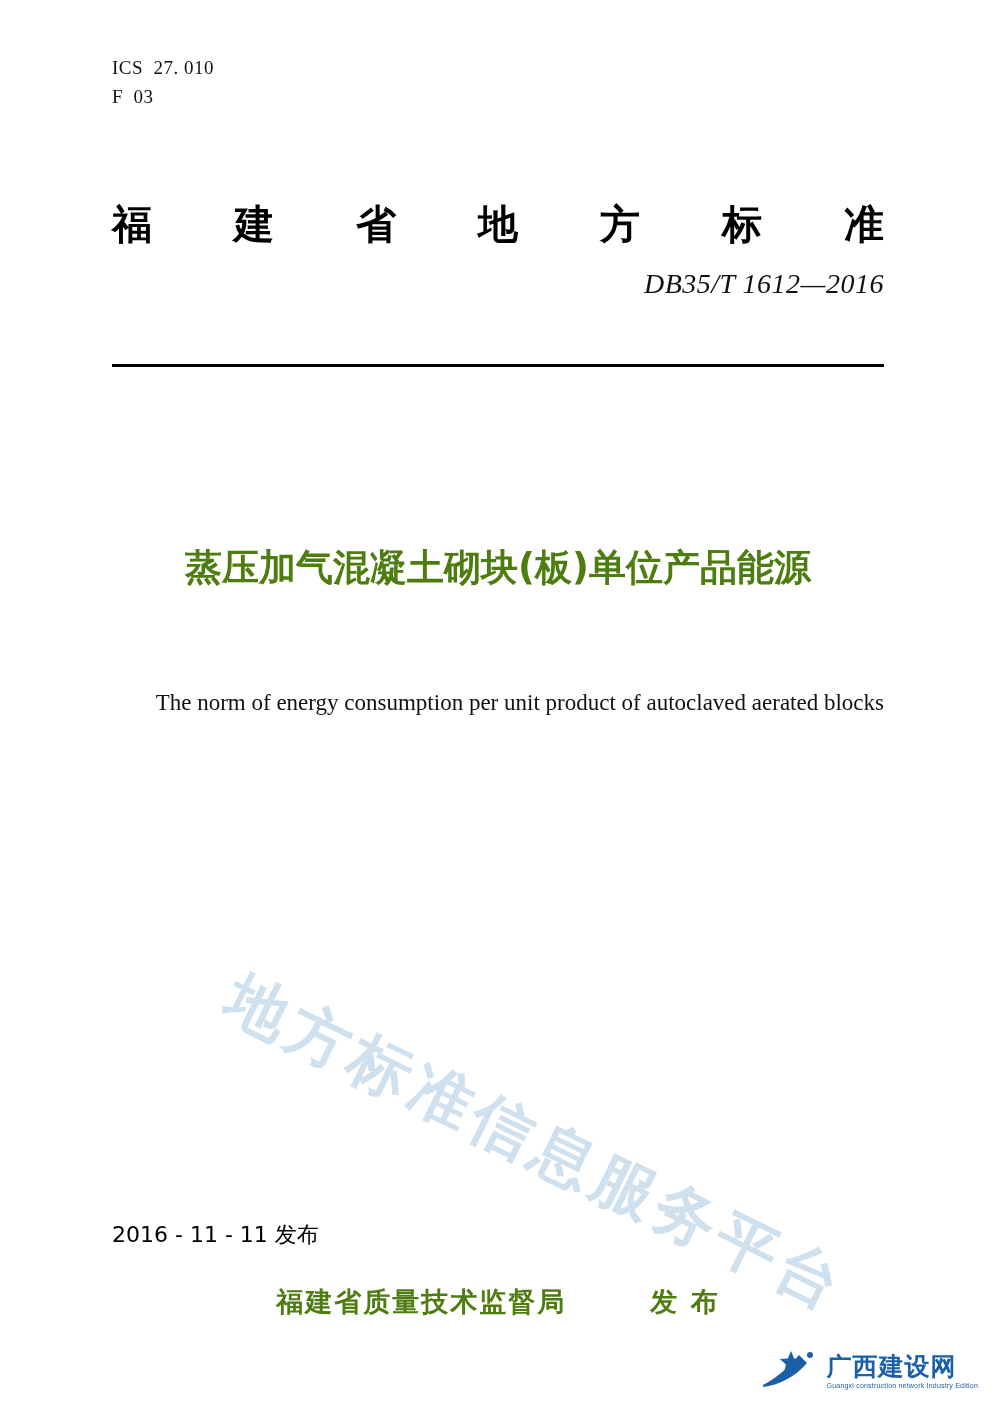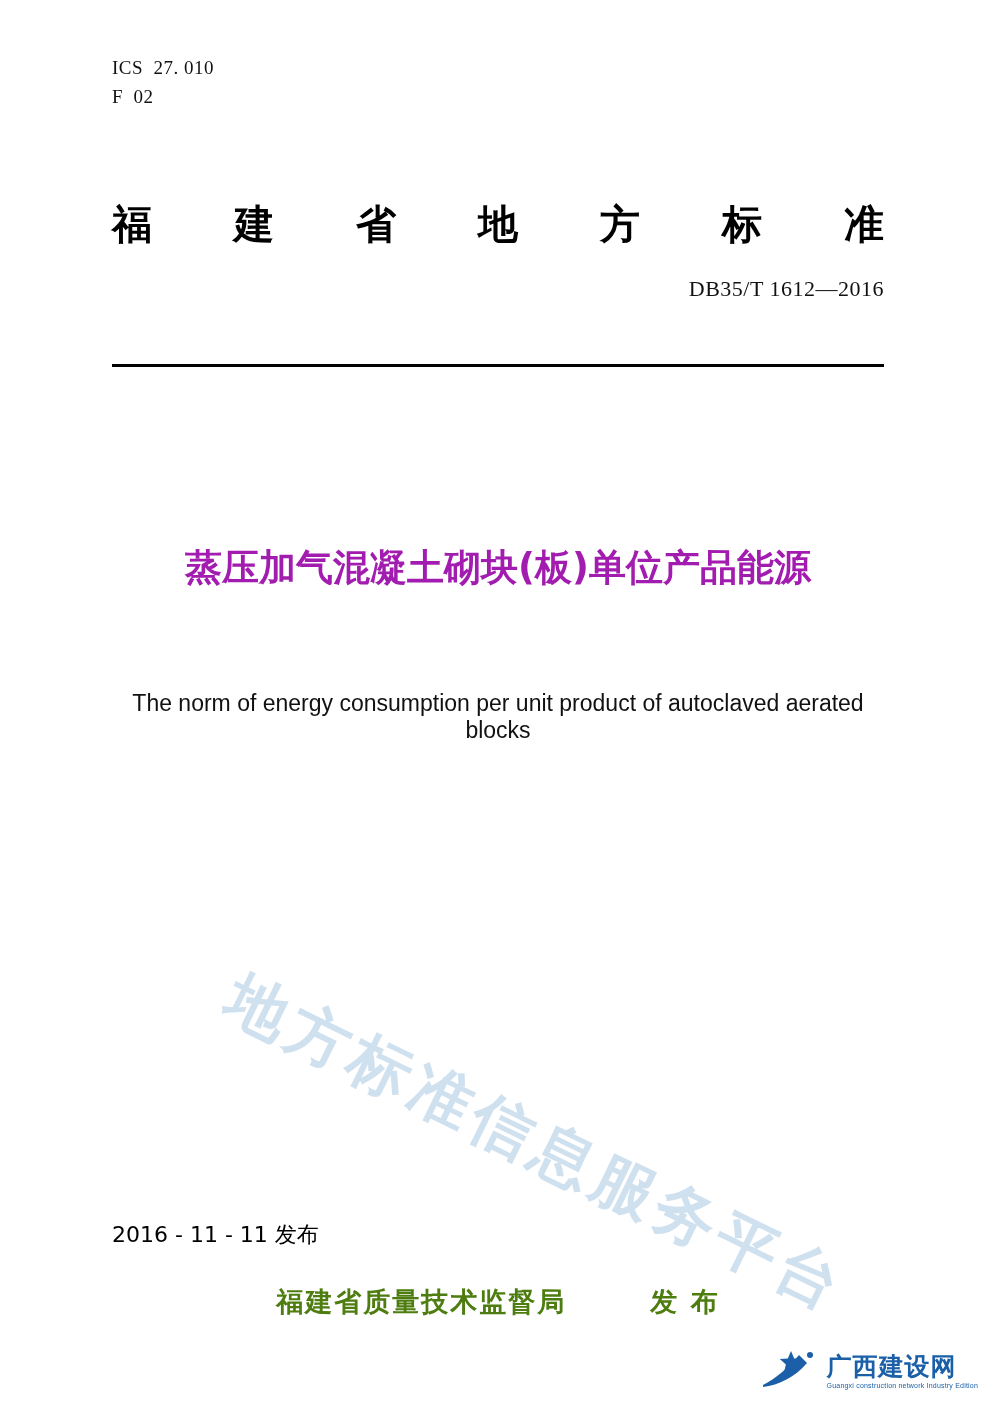--- a/index.html
+++ b/index.html
@@ -56,25 +56,26 @@
     letter-spacing: 0px;
     color: #000;
     display: flex;
     justify-content: space-between;
   }
   .cn-title-line span { display: inline-block; }
 
   .std-no {
     position: absolute;
     right: 108px;
-    top: 264px;
-    font-family: "Liberation Serif", serif;
-    font-size: 22px;
+    top: 256px;
+    font-family: "Liberation Serif", serif;
+    font-size: 28px;
     letter-spacing: 0.5px;
     color: #111;
+    font-style: italic;
   }
 
   .rule {
     position: absolute;
     left: 112px;
     right: 108px;
     top: 352px;
     height: 3px;
     background: #000;
   }
@@ -83,31 +84,31 @@
   .main-title {
     position: absolute;
     left: 112px;
     right: 108px;
     top: 528px;
     text-align: center;
     font-family: "DejaVu Sans", sans-serif;
     font-weight: bold;
     font-size: 37px;
     line-height: 1.5;
-    color: #a21caf;
+    color: #4d7c0f;
   }
   .main-title .l2 { display: block; }
 
   .en-title {
     position: absolute;
     left: 112px;
     right: 108px;
     top: 678px;
-    text-align: center;
-    font-family: Liberation Sans, sans-serif;
+    text-align: right;
+    font-family: Liberation Serif, serif;
     font-size: 23px;
     color: #111;
   }
 
   
   .watermark {
     position: absolute;
     left: 190px;
     top: 820px;
     width: 680px;
@@ -190,21 +191,21 @@
     margin-top: 2px;
   }
 </style>
 </head>
 <body>
 
 <div id="page">
 
   <div class="ics-block">
     <div>ICS  27. 010</div>
-    <div>F  02</div>
+    <div>F  03</div>
   </div>
 
 
   <div class="cn-title-line">
     <span>福</span>
     <span>建</span>
     <span>省</span>
     <span>地</span>
     <span>方</span>
     <span>标</span>

